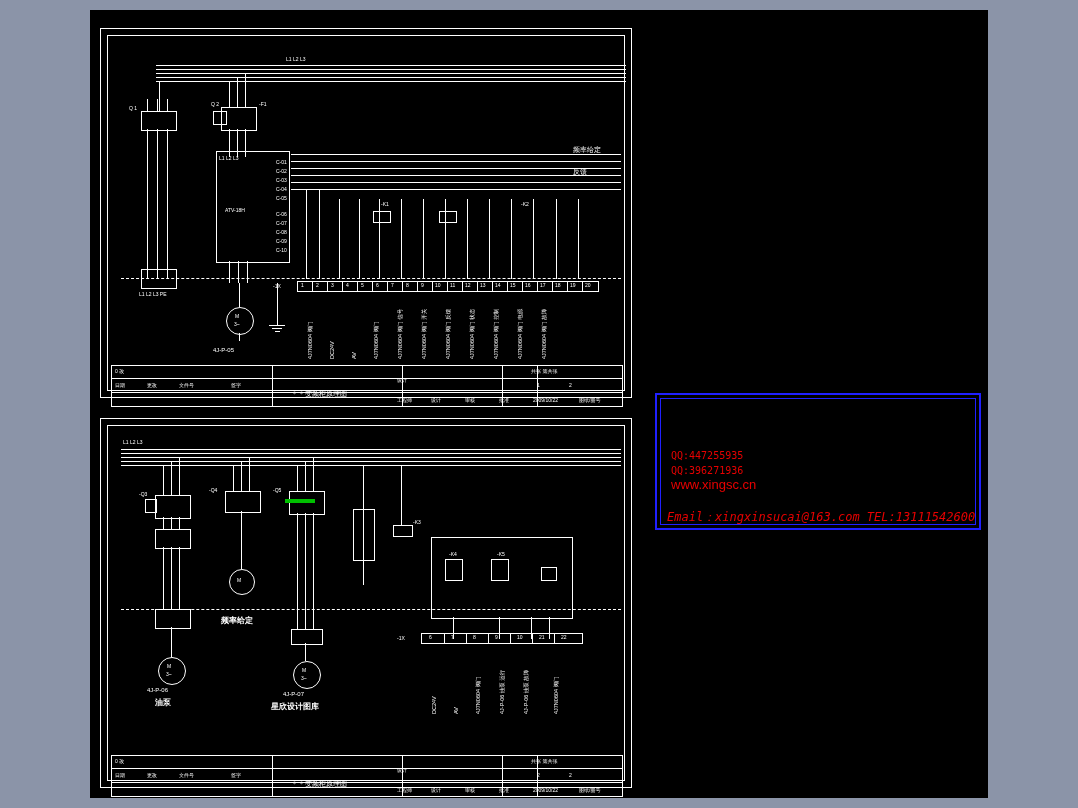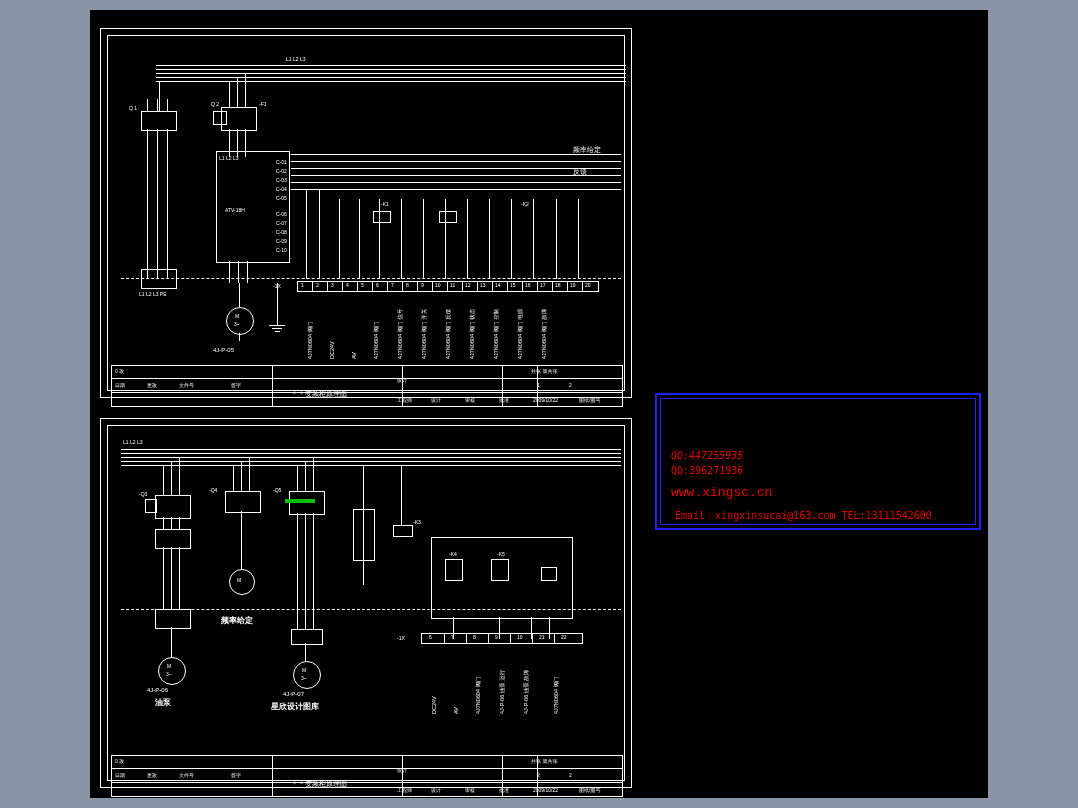--- a/index.html
+++ b/index.html
@@ -40,22 +40,22 @@
     position:absolute;left:565px;top:383px;width:322px;height:133px;
     border:2px solid #2020ff;background:#000;
   }
   .watermark .inner2{position:absolute;left:3px;top:3px;right:3px;bottom:3px;border:1px solid #2020ff;}
   .wm-title{
     position:absolute;left:0;right:0;top:10px;text-align:center;
     color:#e80000;font-size:30px;letter-spacing:4px;
     font-family:"DejaVu Sans", sans-serif;
   }
   .wm-qq{position:absolute;left:14px;color:#e80000;font-size:10px;font-family:"DejaVu Sans Mono", monospace;}
-  .wm-url{position:absolute;left:14px;top:90px;color:#e80000;font-size:13px;font-family:Liberation Mono, monospace;}
-  .wm-mail{position:absolute;left:18px;top:114px;color:#e80000;font-size:10px;font-family:"DejaVu Sans Mono", monospace;}
+  .wm-url{position:absolute;left:14px;top:82px;color:#e80000;font-size:13px;font-family:Liberation Sans, sans-serif;}
+  .wm-mail{position:absolute;left:10px;top:114px;color:#e80000;font-size:12px;font-family:"DejaVu Sans Mono", monospace;font-style:italic;}
   .greenbar{position:absolute;background:#00c000;height:4px;}
   .capt{position:absolute;color:#ffffff;font-size:8px;font-weight:bold;white-space:nowrap;}
   .captS{position:absolute;color:#ffffff;font-size:6px;white-space:nowrap;}
 </style>
 </head>
 <body>
 
 <div id="root">
   <div class="canvas">
 
@@ -359,20 +359,20 @@
       <div class="tt" style="left:398px;top:368px;">批准</div>
       <div class="tt" style="left:430px;top:339px;">共张 第共张</div>
       <div class="tt" style="left:436px;top:353px;">2</div>
       <div class="tt" style="left:468px;top:353px;">2</div>
       <div class="tt" style="left:432px;top:368px;">2009/10/22</div>
       <div class="tt" style="left:478px;top:368px;">图纸/图号</div>
     </div>
 
     <div class="watermark">
       <div class="inner2"></div>
-      <div class="wm-qq" style="top:55px;font-style:italic;">QQ:447255935</div>
+      <div class="wm-qq" style="top:55px;">QQ:447255935</div>
       <div class="wm-qq" style="top:70px;">QQ:396271936</div>
       <div class="wm-url">www.xingsc.cn</div>
       <div class="wm-mail">Email：xingxinsucai@163.com  TEL:13111542600</div>
     </div>
 
   </div>
 </div>
 
 </body></html>

